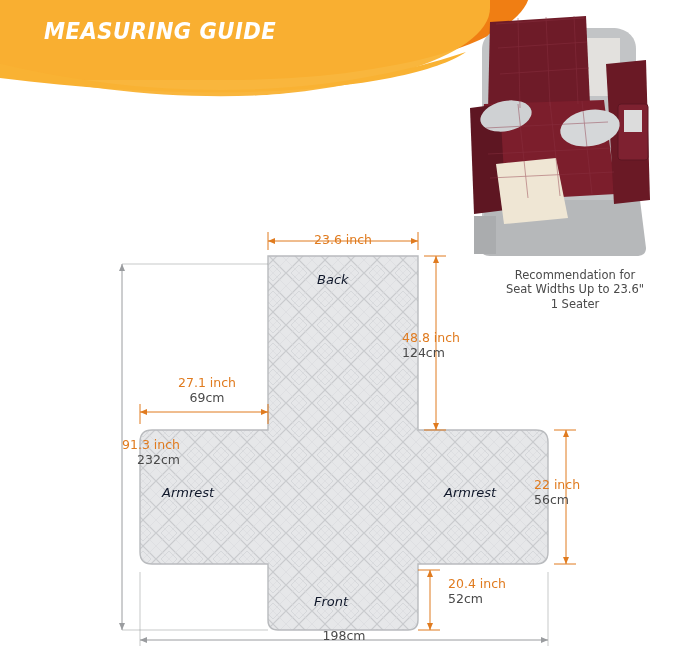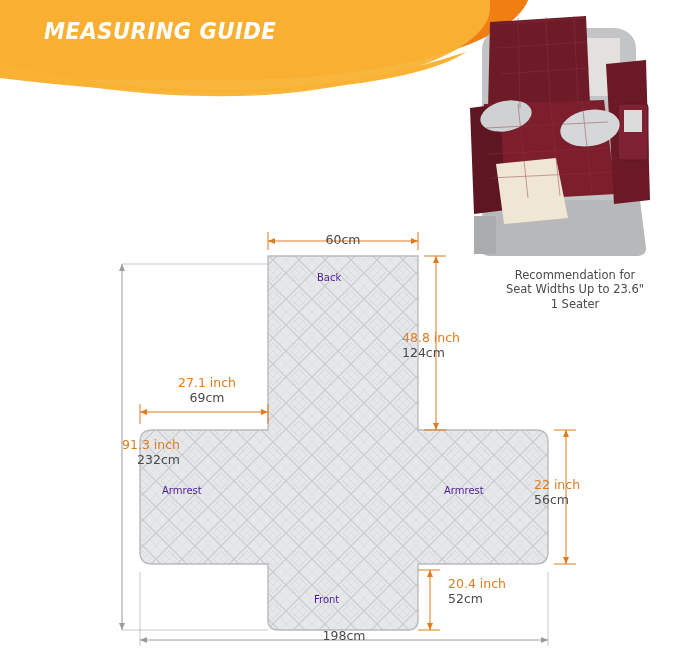--- a/index.html
+++ b/index.html
@@ -95,23 +95,24 @@
     line-height: 1.2;
     text-align: center;
     white-space: nowrap;
   }
   .dim-label .inch { color: #e07b1f; display: block; }
   .dim-label .cm  { color: #4a4a4a; display: block; }
 
   .part-label {
     position: absolute;
     font-family: "DejaVu Sans", sans-serif;
-    font-size: 10px;
-    color: #4c1d95;
+    font-size: 13px;
+    color: #0f172a;
     white-space: nowrap;
+    font-style: italic;
   }
 </style>
 </head>
 <body>
 
 <div class="header-wrap">
   <div class="banner-orange"></div>
   <div class="banner-light"></div>
   <svg width="679" height="120" style="position:absolute;left:0;top:0;">
     <path d="M -30 62 C 120 104, 300 112, 470 60 L 470 120 L -30 120 Z" fill="#ffffff"></path>
@@ -217,21 +218,21 @@
     <path d="M122 630 l-3 -7 l6 0 z" fill="#9a9c9f" stroke="none"></path>
 
     <path d="M140 572 L140 646 M548 572 L548 646" opacity="0.55"></path>
     <path d="M140 640 L548 640"></path>
     <path d="M140 640 l7 -3 l0 6 z" fill="#9a9c9f" stroke="none"></path>
     <path d="M548 640 l-7 -3 l0 6 z" fill="#9a9c9f" stroke="none"></path>
   </g>
 </svg>
 
 <div class="dim-label" style="left:283px; top:232px; width:120px;">
-  <span class="cm">60cm</span>
+  <span class="inch">23.6 inch</span>
 </div>
 
 <div class="dim-label" style="left:402px; top:330px; width:110px; text-align:left;">
   <span class="inch">48.8 inch</span>
   <span class="cm">124cm</span>
 </div>
 
 <div class="dim-label" style="left:152px; top:375px; width:110px;">
   <span class="inch">27.1 inch</span>
   <span class="cm">69cm</span>

